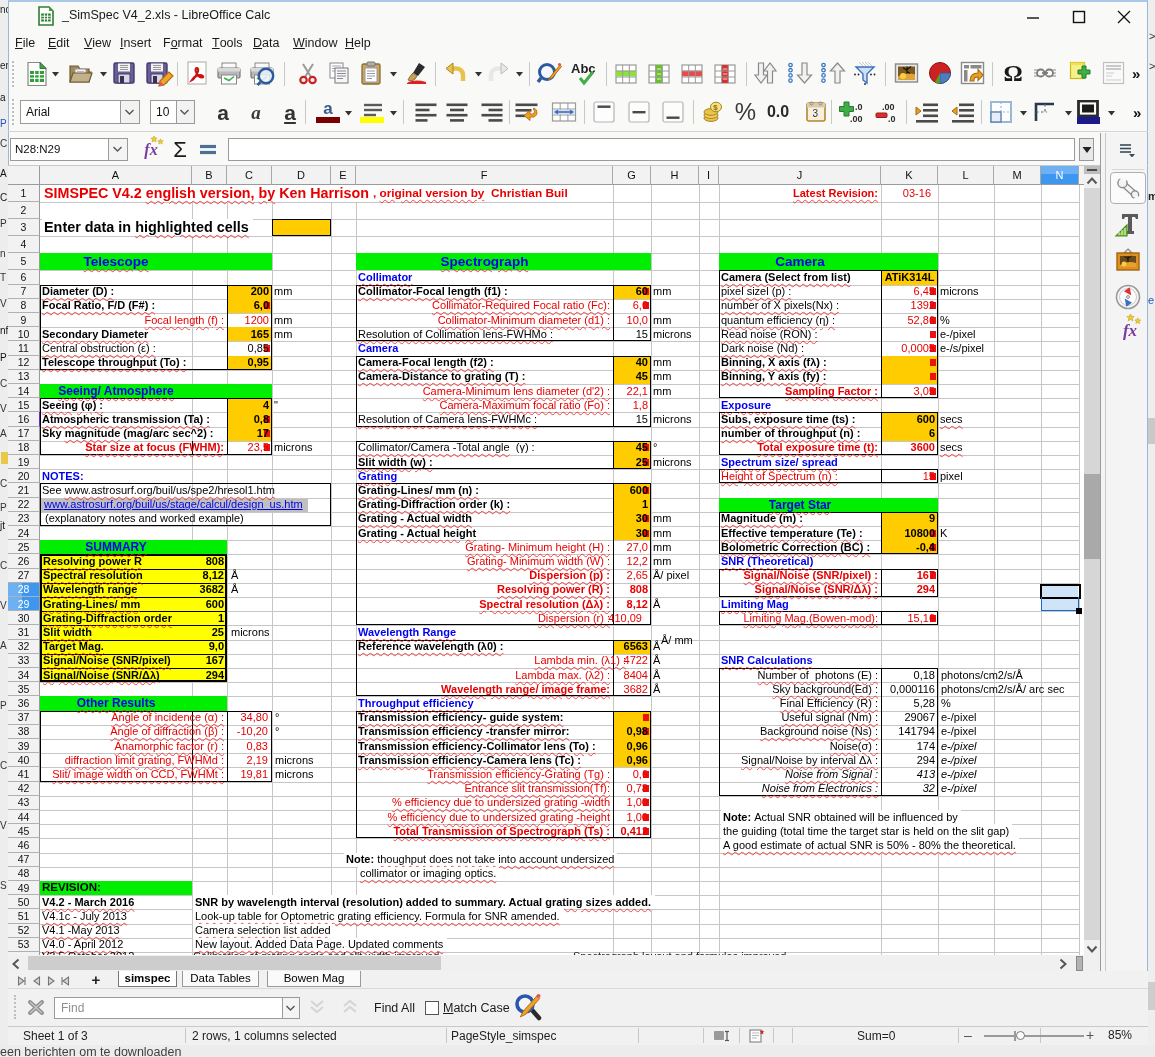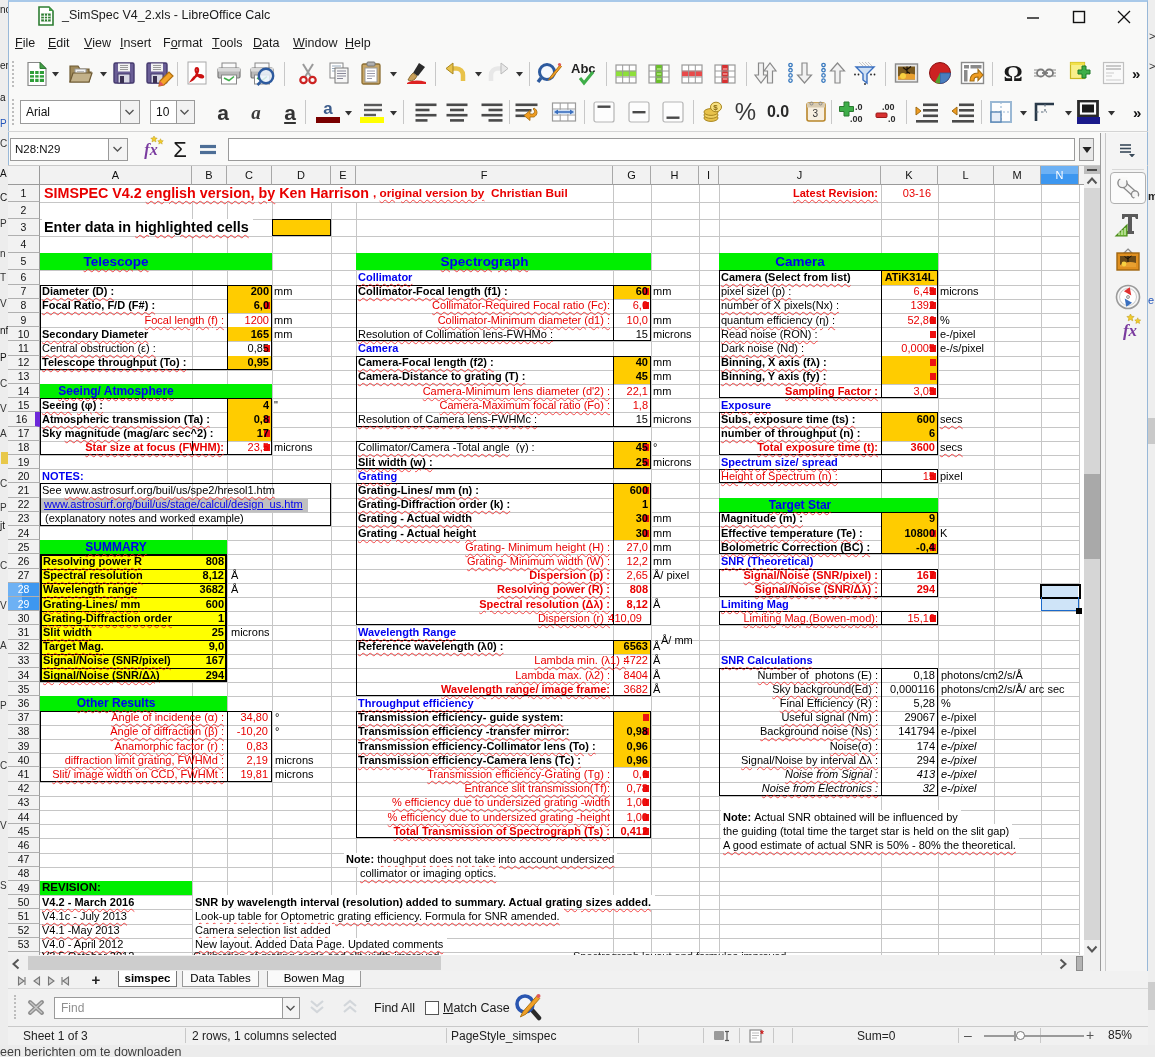--- a/index.html
+++ b/index.html
@@ -577,21 +577,21 @@
 <div class="hdr" style="left:8px;top:270.4px;width:32px;height:14.2px;background:#f2f2f2;color:#111;border-right:1px solid #9a9a9a;border-bottom:1px solid #b0b0b0;font-size:10.5px">6</div>
 <div class="hdr" style="left:8px;top:284.6px;width:32px;height:14.2px;background:#f2f2f2;color:#111;border-right:1px solid #9a9a9a;border-bottom:1px solid #b0b0b0;font-size:10.5px">7</div>
 <div class="hdr" style="left:8px;top:298.8px;width:32px;height:14.2px;background:#f2f2f2;color:#111;border-right:1px solid #9a9a9a;border-bottom:1px solid #b0b0b0;font-size:10.5px">8</div>
 <div class="hdr" style="left:8px;top:313px;width:32px;height:14.2px;background:#f2f2f2;color:#111;border-right:1px solid #9a9a9a;border-bottom:1px solid #b0b0b0;font-size:10.5px">9</div>
 <div class="hdr" style="left:8px;top:327.2px;width:32px;height:14.2px;background:#f2f2f2;color:#111;border-right:1px solid #9a9a9a;border-bottom:1px solid #b0b0b0;font-size:10.5px">10</div>
 <div class="hdr" style="left:8px;top:341.4px;width:32px;height:14.2px;background:#f2f2f2;color:#111;border-right:1px solid #9a9a9a;border-bottom:1px solid #b0b0b0;font-size:10.5px">11</div>
 <div class="hdr" style="left:8px;top:355.6px;width:32px;height:14.2px;background:#f2f2f2;color:#111;border-right:1px solid #9a9a9a;border-bottom:1px solid #b0b0b0;font-size:10.5px">12</div>
 <div class="hdr" style="left:8px;top:369.8px;width:32px;height:14.2px;background:#f2f2f2;color:#111;border-right:1px solid #9a9a9a;border-bottom:1px solid #b0b0b0;font-size:10.5px">13</div>
 <div class="hdr" style="left:8px;top:384px;width:32px;height:14.2px;background:#f2f2f2;color:#111;border-right:1px solid #9a9a9a;border-bottom:1px solid #b0b0b0;font-size:10.5px">14</div>
 <div class="hdr" style="left:8px;top:398.2px;width:32px;height:14.2px;background:#f2f2f2;color:#111;border-right:1px solid #9a9a9a;border-bottom:1px solid #b0b0b0;font-size:10.5px">15</div>
-<div class="hdr" style="left:8px;top:412.4px;width:32px;height:14.2px;background:#f2f2f2;color:#111;border-right:5px solid #6d28d9;border-bottom:1px solid #b0b0b0;font-size:10.5px">16</div>
+<div class="hdr" style="left:8px;top:412.4px;width:32px;height:14.2px;background:#f2f2f2;color:#111;border-right:1px solid #6d28d9;border-bottom:1px solid #b0b0b0;font-size:10.5px">16</div>
 <div class="hdr" style="left:8px;top:426.6px;width:32px;height:14.2px;background:#f2f2f2;color:#111;border-right:1px solid #9a9a9a;border-bottom:1px solid #b0b0b0;font-size:10.5px">17</div>
 <div class="hdr" style="left:8px;top:440.8px;width:32px;height:14.2px;background:#f2f2f2;color:#111;border-right:1px solid #9a9a9a;border-bottom:1px solid #b0b0b0;font-size:10.5px">18</div>
 <div class="hdr" style="left:8px;top:455px;width:32px;height:14.2px;background:#f2f2f2;color:#111;border-right:1px solid #9a9a9a;border-bottom:1px solid #b0b0b0;font-size:10.5px">19</div>
 <div class="hdr" style="left:8px;top:469.2px;width:32px;height:14.2px;background:#f2f2f2;color:#111;border-right:1px solid #9a9a9a;border-bottom:1px solid #b0b0b0;font-size:10.5px">20</div>
 <div class="hdr" style="left:8px;top:483.4px;width:32px;height:14.2px;background:#f2f2f2;color:#111;border-right:1px solid #9a9a9a;border-bottom:1px solid #b0b0b0;font-size:10.5px">21</div>
 <div class="hdr" style="left:8px;top:497.6px;width:32px;height:14.2px;background:#f2f2f2;color:#111;border-right:1px solid #9a9a9a;border-bottom:1px solid #b0b0b0;font-size:10.5px">22</div>
 <div class="hdr" style="left:8px;top:511.8px;width:32px;height:14.2px;background:#f2f2f2;color:#111;border-right:1px solid #9a9a9a;border-bottom:1px solid #b0b0b0;font-size:10.5px">23</div>
 <div class="hdr" style="left:8px;top:526px;width:32px;height:14.2px;background:#f2f2f2;color:#111;border-right:1px solid #9a9a9a;border-bottom:1px solid #b0b0b0;font-size:10.5px">24</div>
 <div class="hdr" style="left:8px;top:540.2px;width:32px;height:14.2px;background:#f2f2f2;color:#111;border-right:1px solid #9a9a9a;border-bottom:1px solid #b0b0b0;font-size:10.5px">25</div>
 <div class="hdr" style="left:8px;top:554.4px;width:32px;height:14.2px;background:#f2f2f2;color:#111;border-right:1px solid #9a9a9a;border-bottom:1px solid #b0b0b0;font-size:10.5px">26</div>

